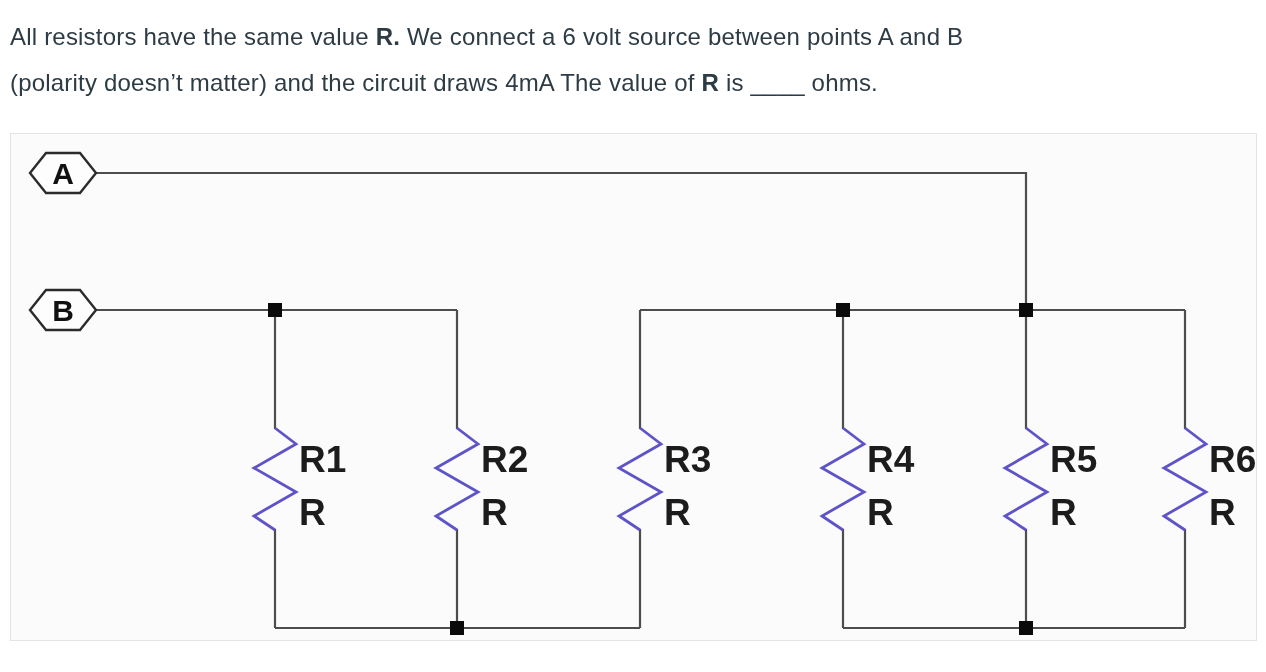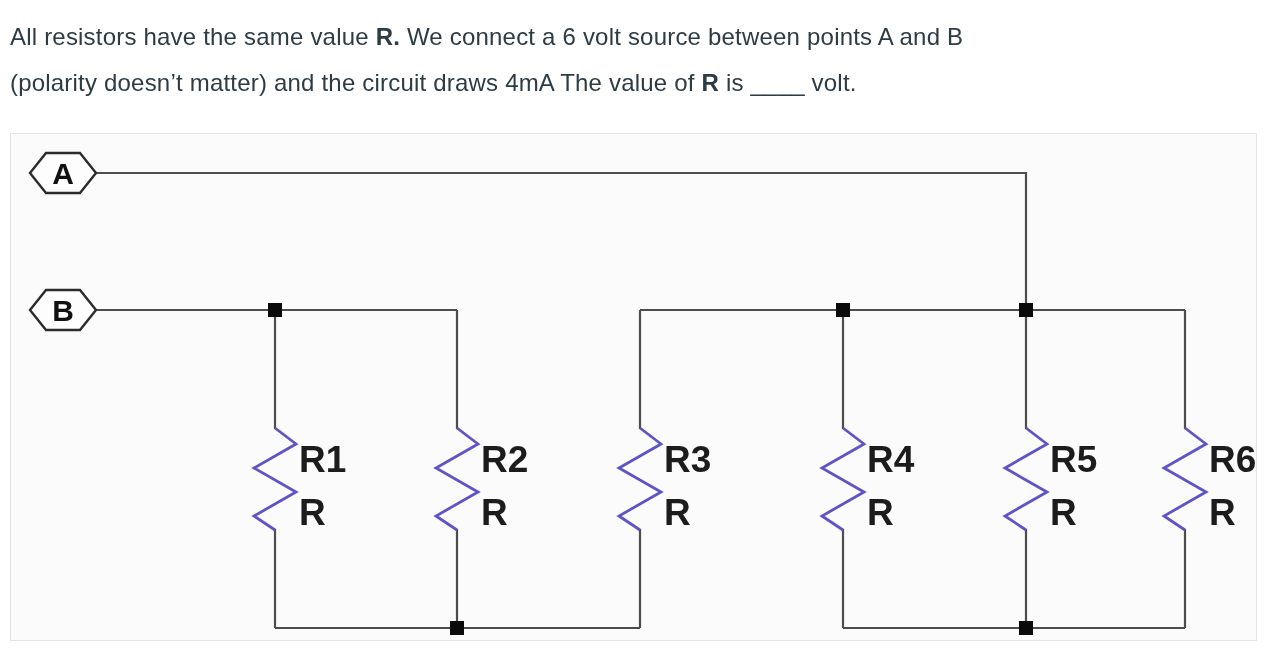--- a/index.html
+++ b/index.html
@@ -70,21 +70,21 @@
   }
 </style>
 </head>
 <body>
 
 <div class="question">
   <div>
     <span>All resistors have the same value </span><span class="bold">R.</span><span> We connect a 6 volt source between points A and B</span>
   </div>
   <div>
-    <span>(polarity doesn’t matter) and the circuit draws 4mA The value of </span><span class="bold">R</span><span> is ____ volt.</span>
+    <span>(polarity doesn’t matter) and the circuit draws 4mA The value of </span><span class="bold">R</span><span> is ____ ohms.</span>
   </div>
 </div>
 
 <div class="panel"></div>
 
 <svg class="schematic" viewBox="0 0 1266 672">
 
   <path class="wire" d="M96 173 H1026 V310"></path>
   <path class="wire" d="M96 310 H457"></path>
   <path class="wire" d="M640 310 H1185"></path>

